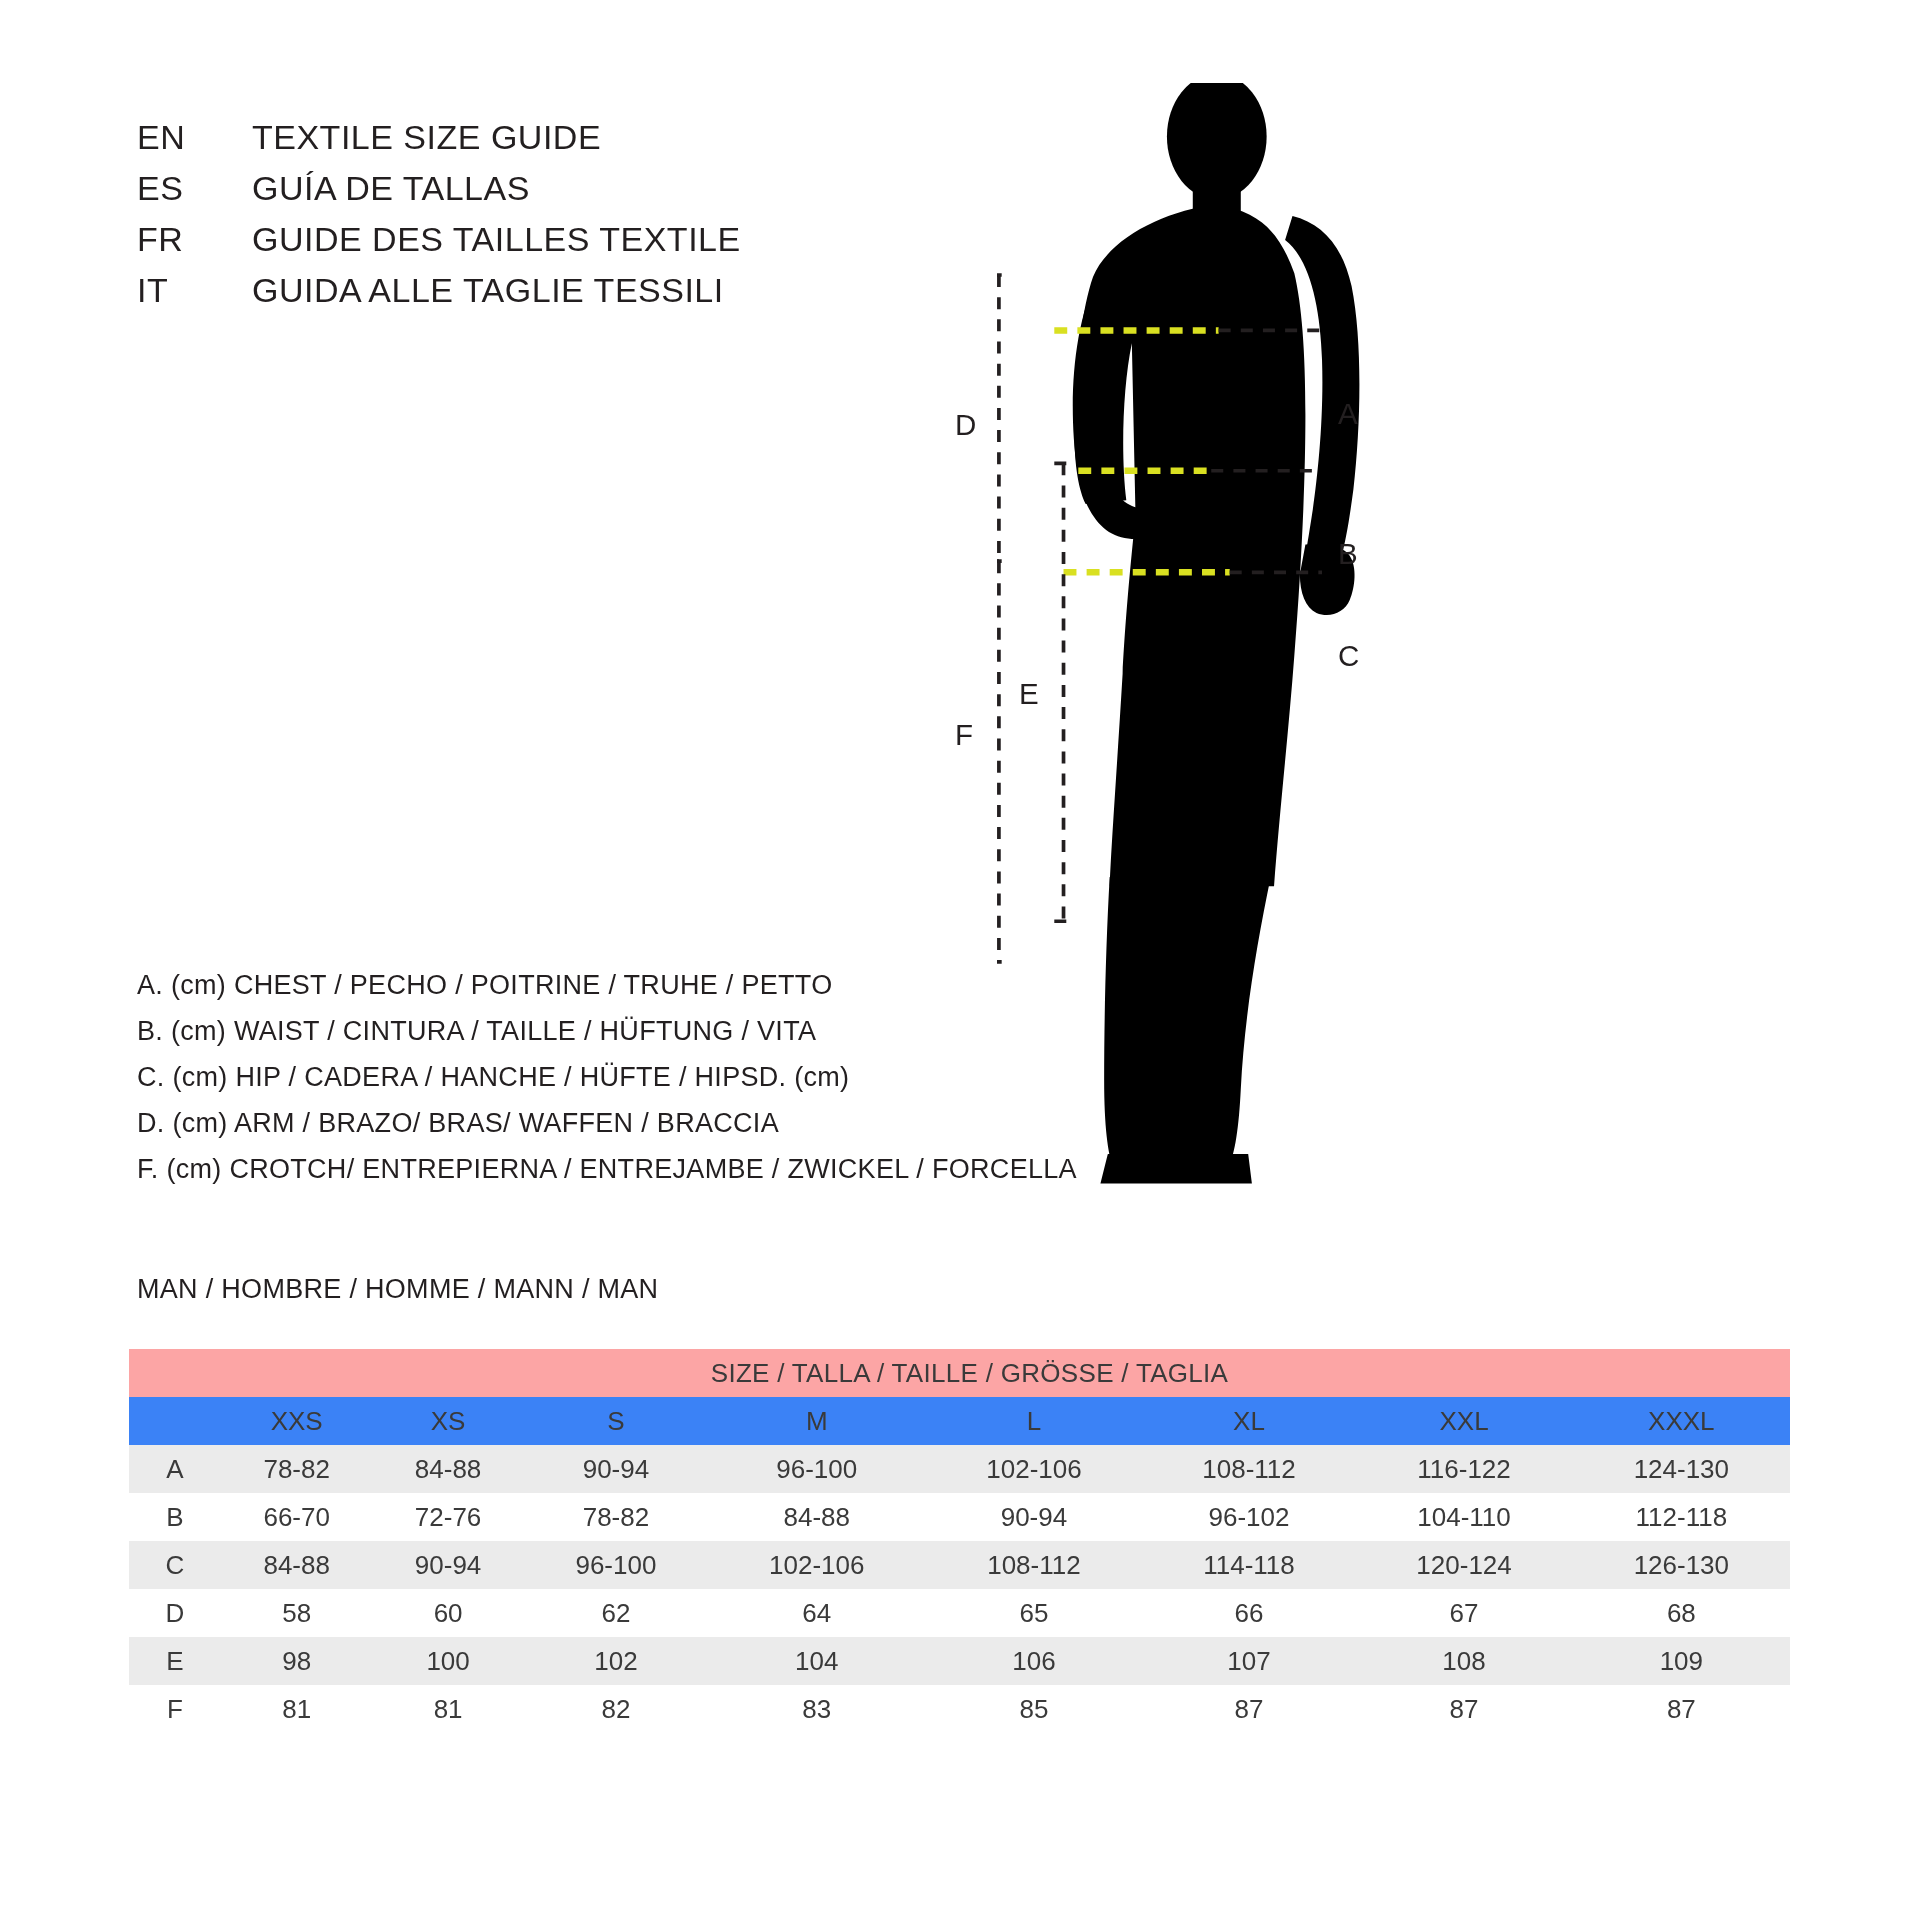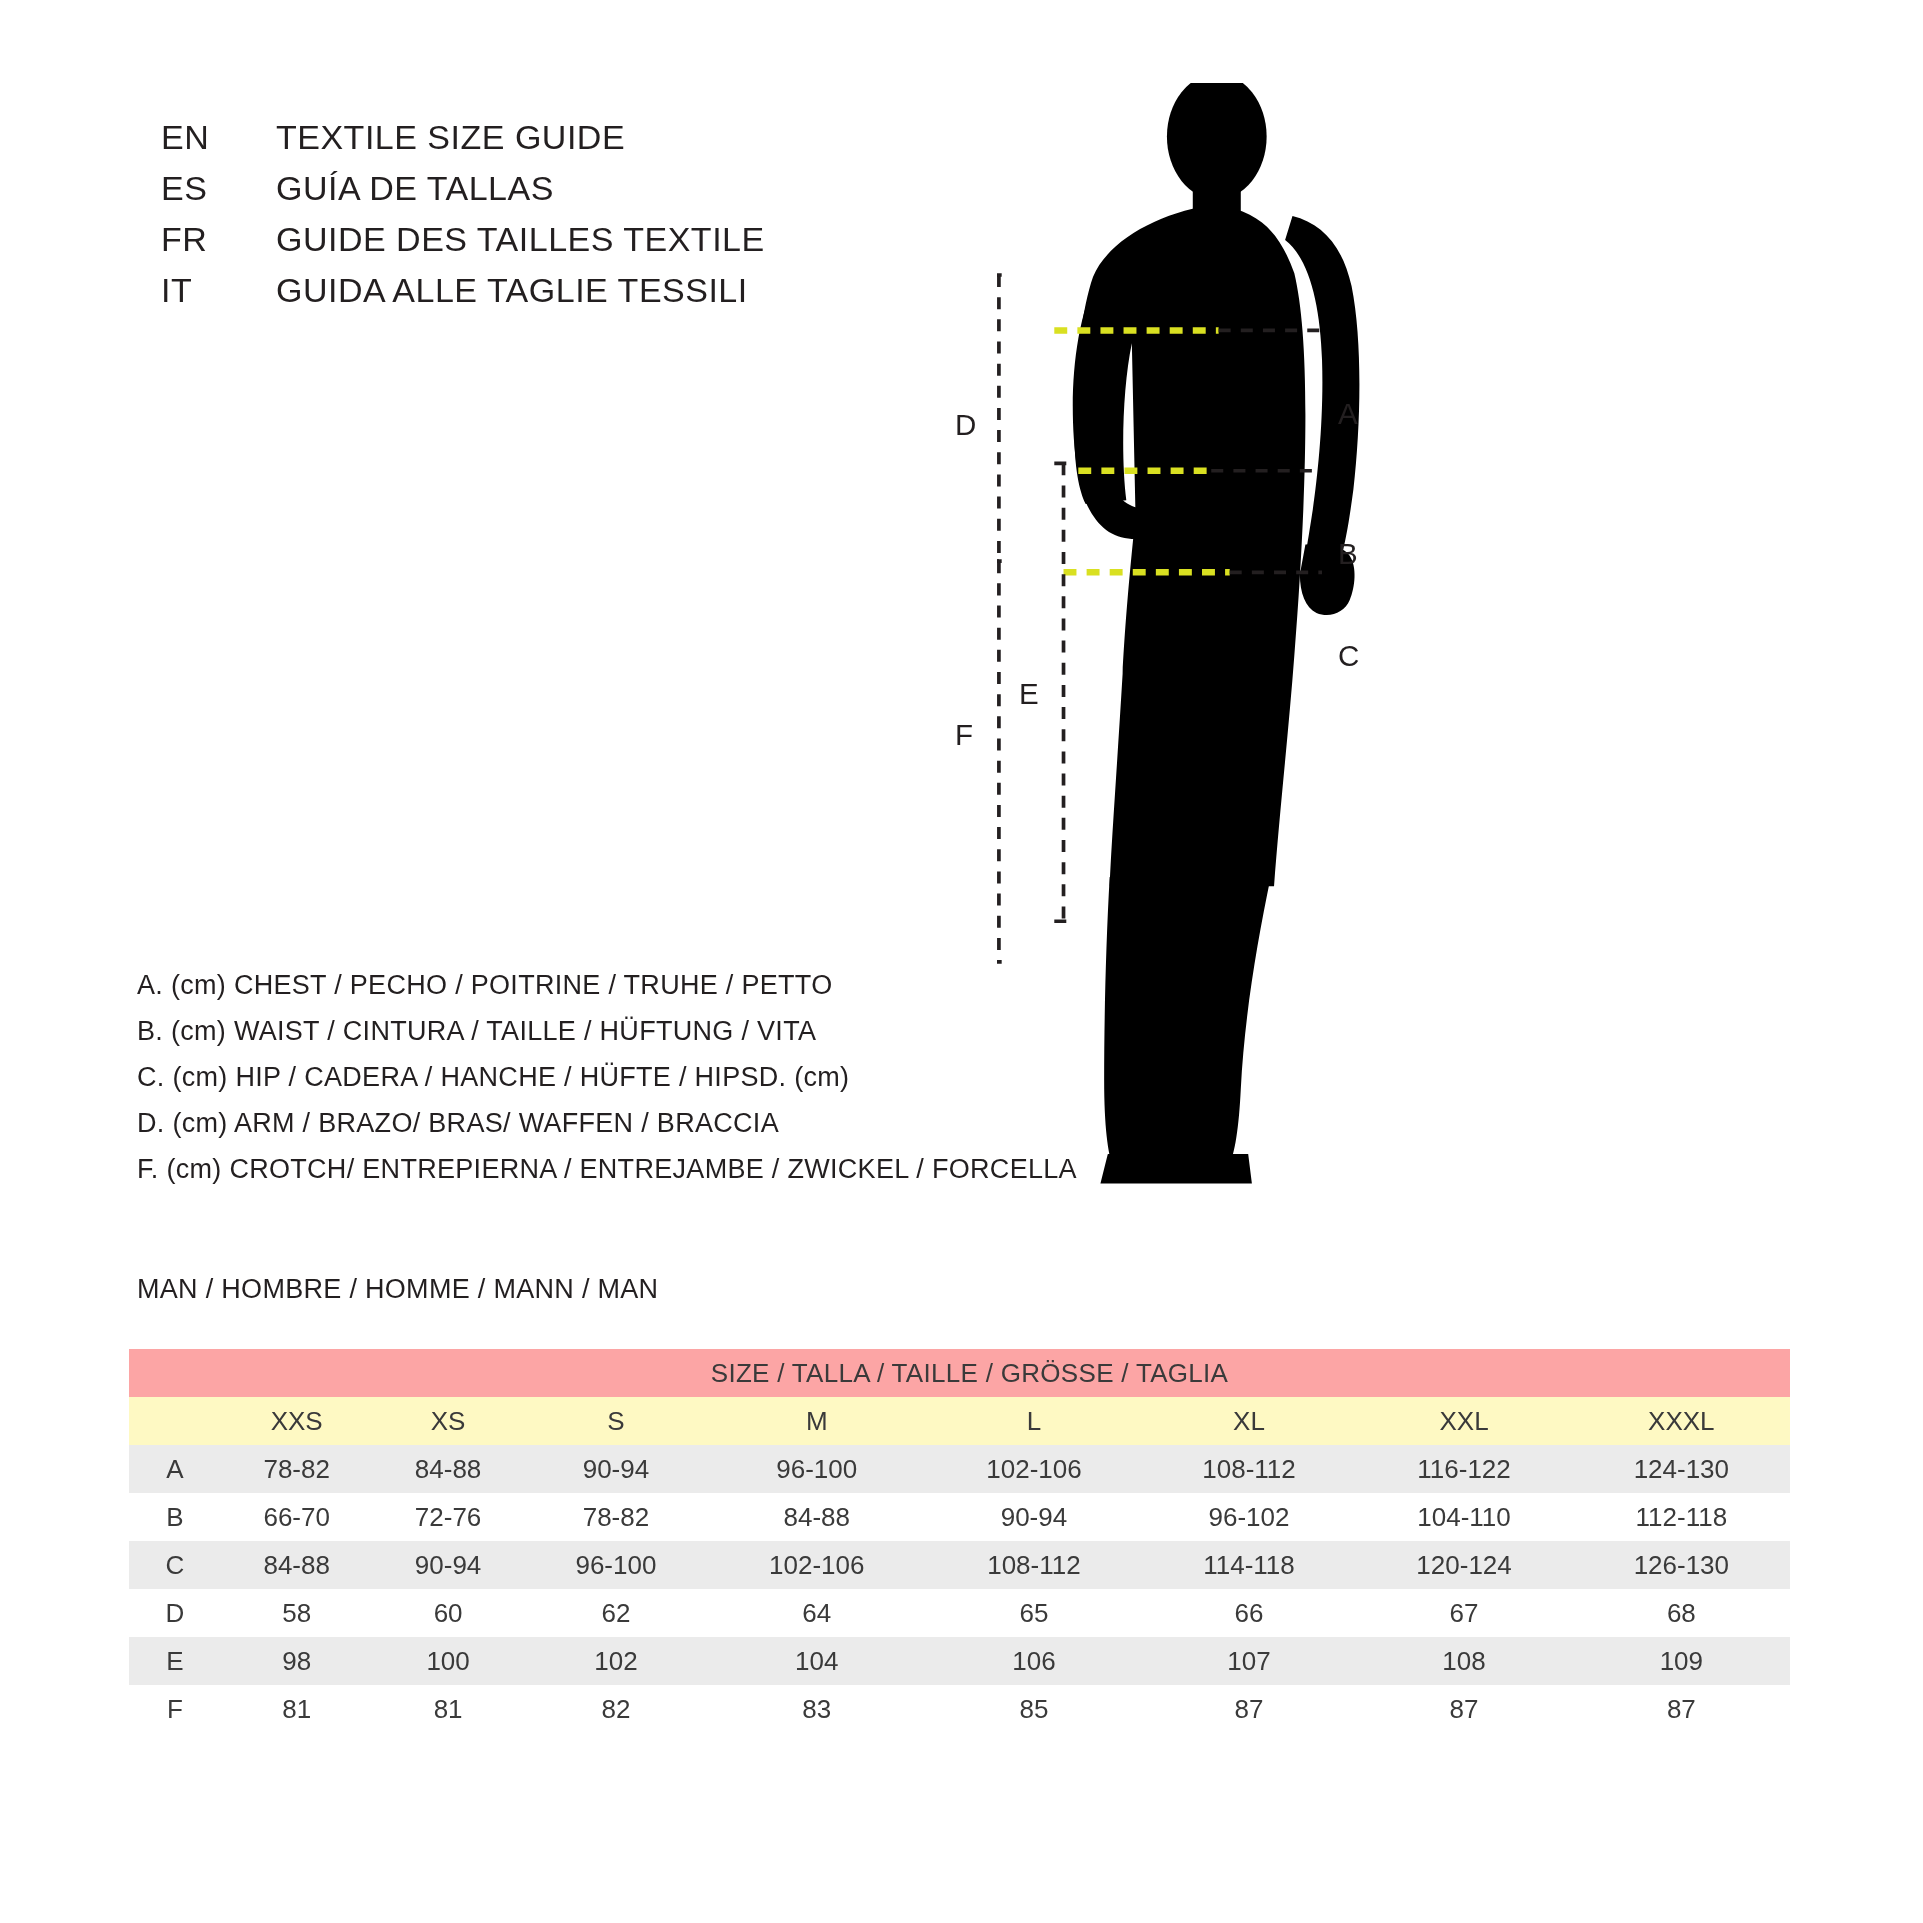--- a/index.html
+++ b/index.html
@@ -24,21 +24,20 @@
   }
   .title-row {
     display: flex;
     align-items: baseline;
     height: 51px;
   }
   .title-lang {
     width: 115px;
     font-size: 34px;
     letter-spacing: 0.5px;
-    margin-left: 24px;
   }
   .title-text {
     font-size: 34px;
     letter-spacing: 0.5px;
   }
 
   
   .legend {
     position: absolute;
     left: 137px;
@@ -82,21 +81,21 @@
     text-align: left;
     height: 50px;
     font-size: 26px;
     color: #2b2b2b;
     letter-spacing: 0.3px;
   }
   .hdr-row td.hdr-cell {
     padding-left: 20px;
   }
   .sizes-row td {
-    background: #fef9c3;
+    background: #3b82f6;
     color: #3a3a3a;
   }
   .row-alt td {
     background: #ebebeb;
   }
   .row-plain td {
     background: #ffffff;
   }
   td.rowlabel {
     width: 92px;

